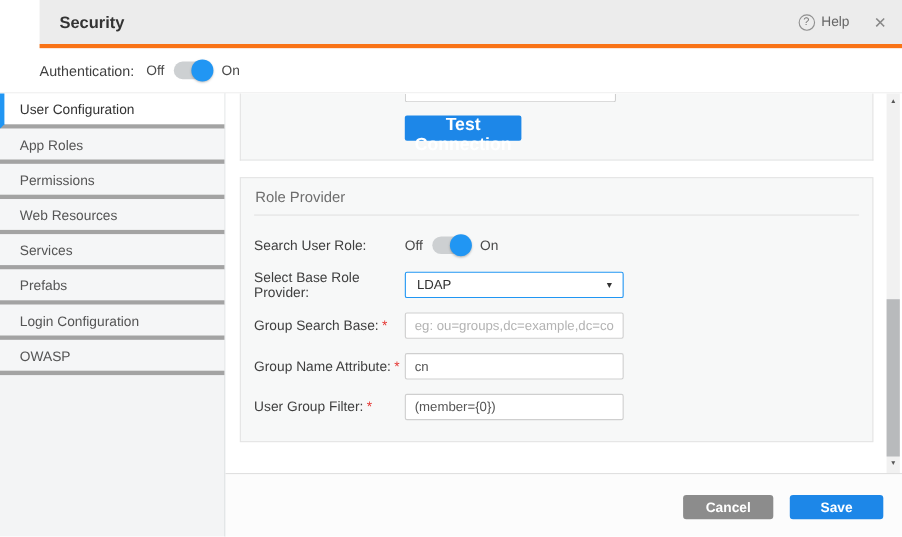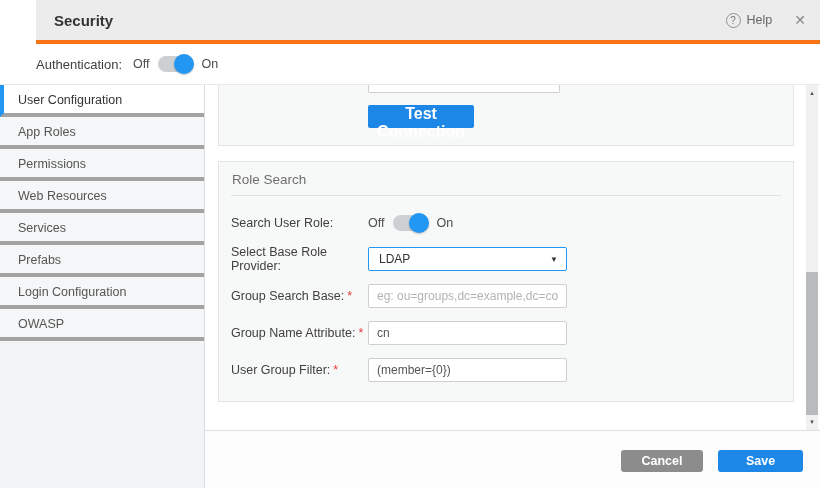--- a/index.html
+++ b/index.html
@@ -133,21 +133,21 @@
 
   <div class="main">
     <div class="scrollarea">
 
       <div class="panel panel-top">
         <div class="input-sliver"></div>
         <button class="test-btn">Test Connection</button>
       </div>
 
       <div class="panel panel-role">
-        <div class="rm-title">Role Search</div>
+        <div class="rm-title">Role Provider</div>
         <div class="rm-divider"></div>
 
         <div class="row row-toggle">
           <span class="row-label">Search User Role:</span>
           <span class="toggle-group">
             <span>Off</span>
             <span class="toggle">
                 <span class="knob"></span>
               </span>
             <span>On</span>

